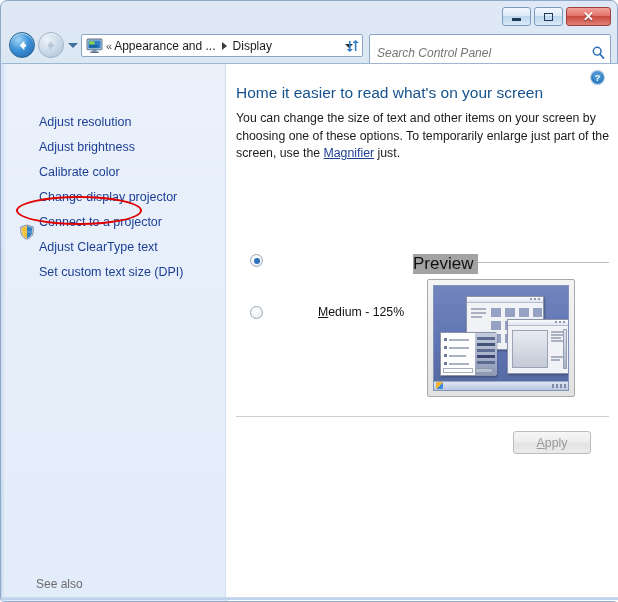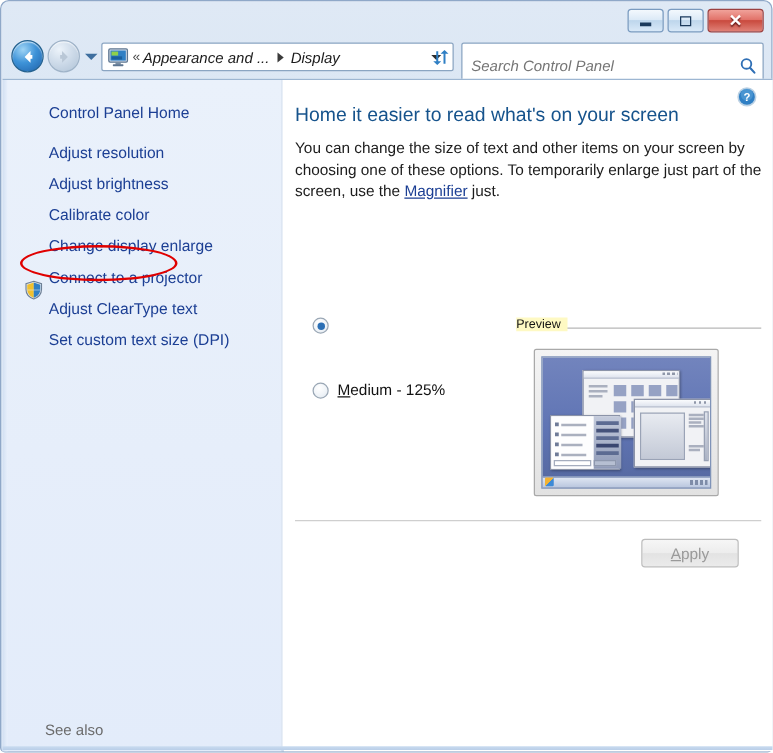--- a/index.html
+++ b/index.html
@@ -121,21 +121,20 @@
   .crumb-chevrons {
     color: #4a4a4a;
     font-size: 11px;
     margin: 0 3px 0 1px;
     letter-spacing: -1px;
   }
   .crumb {
     font-size: 12px;
     color: #1b1b1b;
     white-space: nowrap;
-    font-style: italic;
   }
   .crumb-sep {
     width: 0; height: 0;
     border-top: 4px solid transparent;
     border-bottom: 4px solid transparent;
     border-left: 5px solid #3b3b3b;
     margin: 0 6px;
   }
   #addr-dropdown {
     margin-left: auto;
@@ -291,23 +290,23 @@
     font-size: 12.3px;
     color: #121212;
     white-space: nowrap;
   }
   .ul { text-decoration: underline; }
 
   
   #preview-label {
     position: absolute;
     left: 186px; top: 190px;
-    font-size: 10px;
+    font-size: 17px;
     color: #111111;
-    background: #fef9c3;
+    background: #a3a3a3;
     padding-right: 5px;
     z-index: 2;
   }
   #preview-rule {
     position: absolute;
     left: 186px; top: 198px;
     width: 196px; height: 1px;
     background: #b8b8b8;
   }
   #preview-image {
@@ -478,37 +477,36 @@
         <line x1="9.6" y1="9.8" x2="13.4" y2="14" stroke="#2f6fb5" stroke-width="1.8" stroke-linecap="round"></line>
       </svg>
     </div>
   </div>
 
   <div id="client">
 
     <div id="sidebar">
       <div id="sidebar-scroll-edge"></div>
 
-      <div class="nav-link" style="top:19px;">Control Panel Home</div>
 
       <div class="nav-link" style="top:51px;">Adjust resolution</div>
 
       <div class="nav-link" style="top:76px;">Adjust brightness</div>
 
       <div id="shield-icon-wrap">
         <svg width="16" height="16" viewBox="0 0 16 16">
           <path d="M8 1 L14.2 3 L14.2 7.6 C14.2 11.2 11.4 14 8 15.2 C4.6 14 1.8 11.2 1.8 7.6 L1.8 3 Z" fill="#dfe6ef" stroke="#6d7f95" stroke-width="0.9"></path>
           <path d="M8 2 L8 14.2 C5.2 13.1 2.8 10.7 2.8 7.5 L2.8 3.7 Z" fill="#f0c02e"></path>
           <path d="M8 2 L13.2 3.7 L13.2 7.5 C13.2 10.7 10.8 13.1 8 14.2 Z" fill="#2f7fc4"></path>
           <path d="M2.9 7.6 L13.1 7.6 L13.1 8.4 L2.9 8.4 Z" fill="#dfe6ef" opacity=".55"></path>
         </svg>
       </div>
       <div class="nav-link" style="top:101px;">Calibrate color</div>
 
-      <div class="nav-link" style="top:126px;">Change display enlarge</div>
+      <div class="nav-link" style="top:126px;">Change display projector</div>
 
       <div class="nav-link" style="top:151px;">Connect to a projector</div>
 
       <div class="nav-link" style="top:201px;">Set custom text size (DPI)</div>
 
       <div class="nav-link" style="top:176px;">Adjust ClearType text</div>
 
       <div id="see-also-label">See also</div>
 
       <div id="highlight-ellipse"></div>
@@ -528,21 +526,21 @@
       <div id="content-title">Home it easier to read what's on your screen</div>
 
       <div id="content-desc">
         <span>You can change the size of text and other items on your screen by choosing one of these options. To temporarily enlarge just part of the screen, use the </span><a id="magnifier-link" href="#">Magnifier</a><span> just.</span>
       </div>
 
       <div class="radio-row" style="top:190px;">
         <span class="radio-mark checked"></span>
       </div>
 
-      <div class="radio-row" style="top:241px;">
+      <div class="radio-row" style="top:241px;gap:48px;">
         <span class="radio-mark"></span>
         <span class="radio-label"><span class="ul">M</span><span>edium - 125%</span></span>
       </div>
 
       <div id="preview-rule"></div>
       <div id="preview-label">Preview</div>
 
       <div id="preview-image">
         <div id="preview-screen">
 

